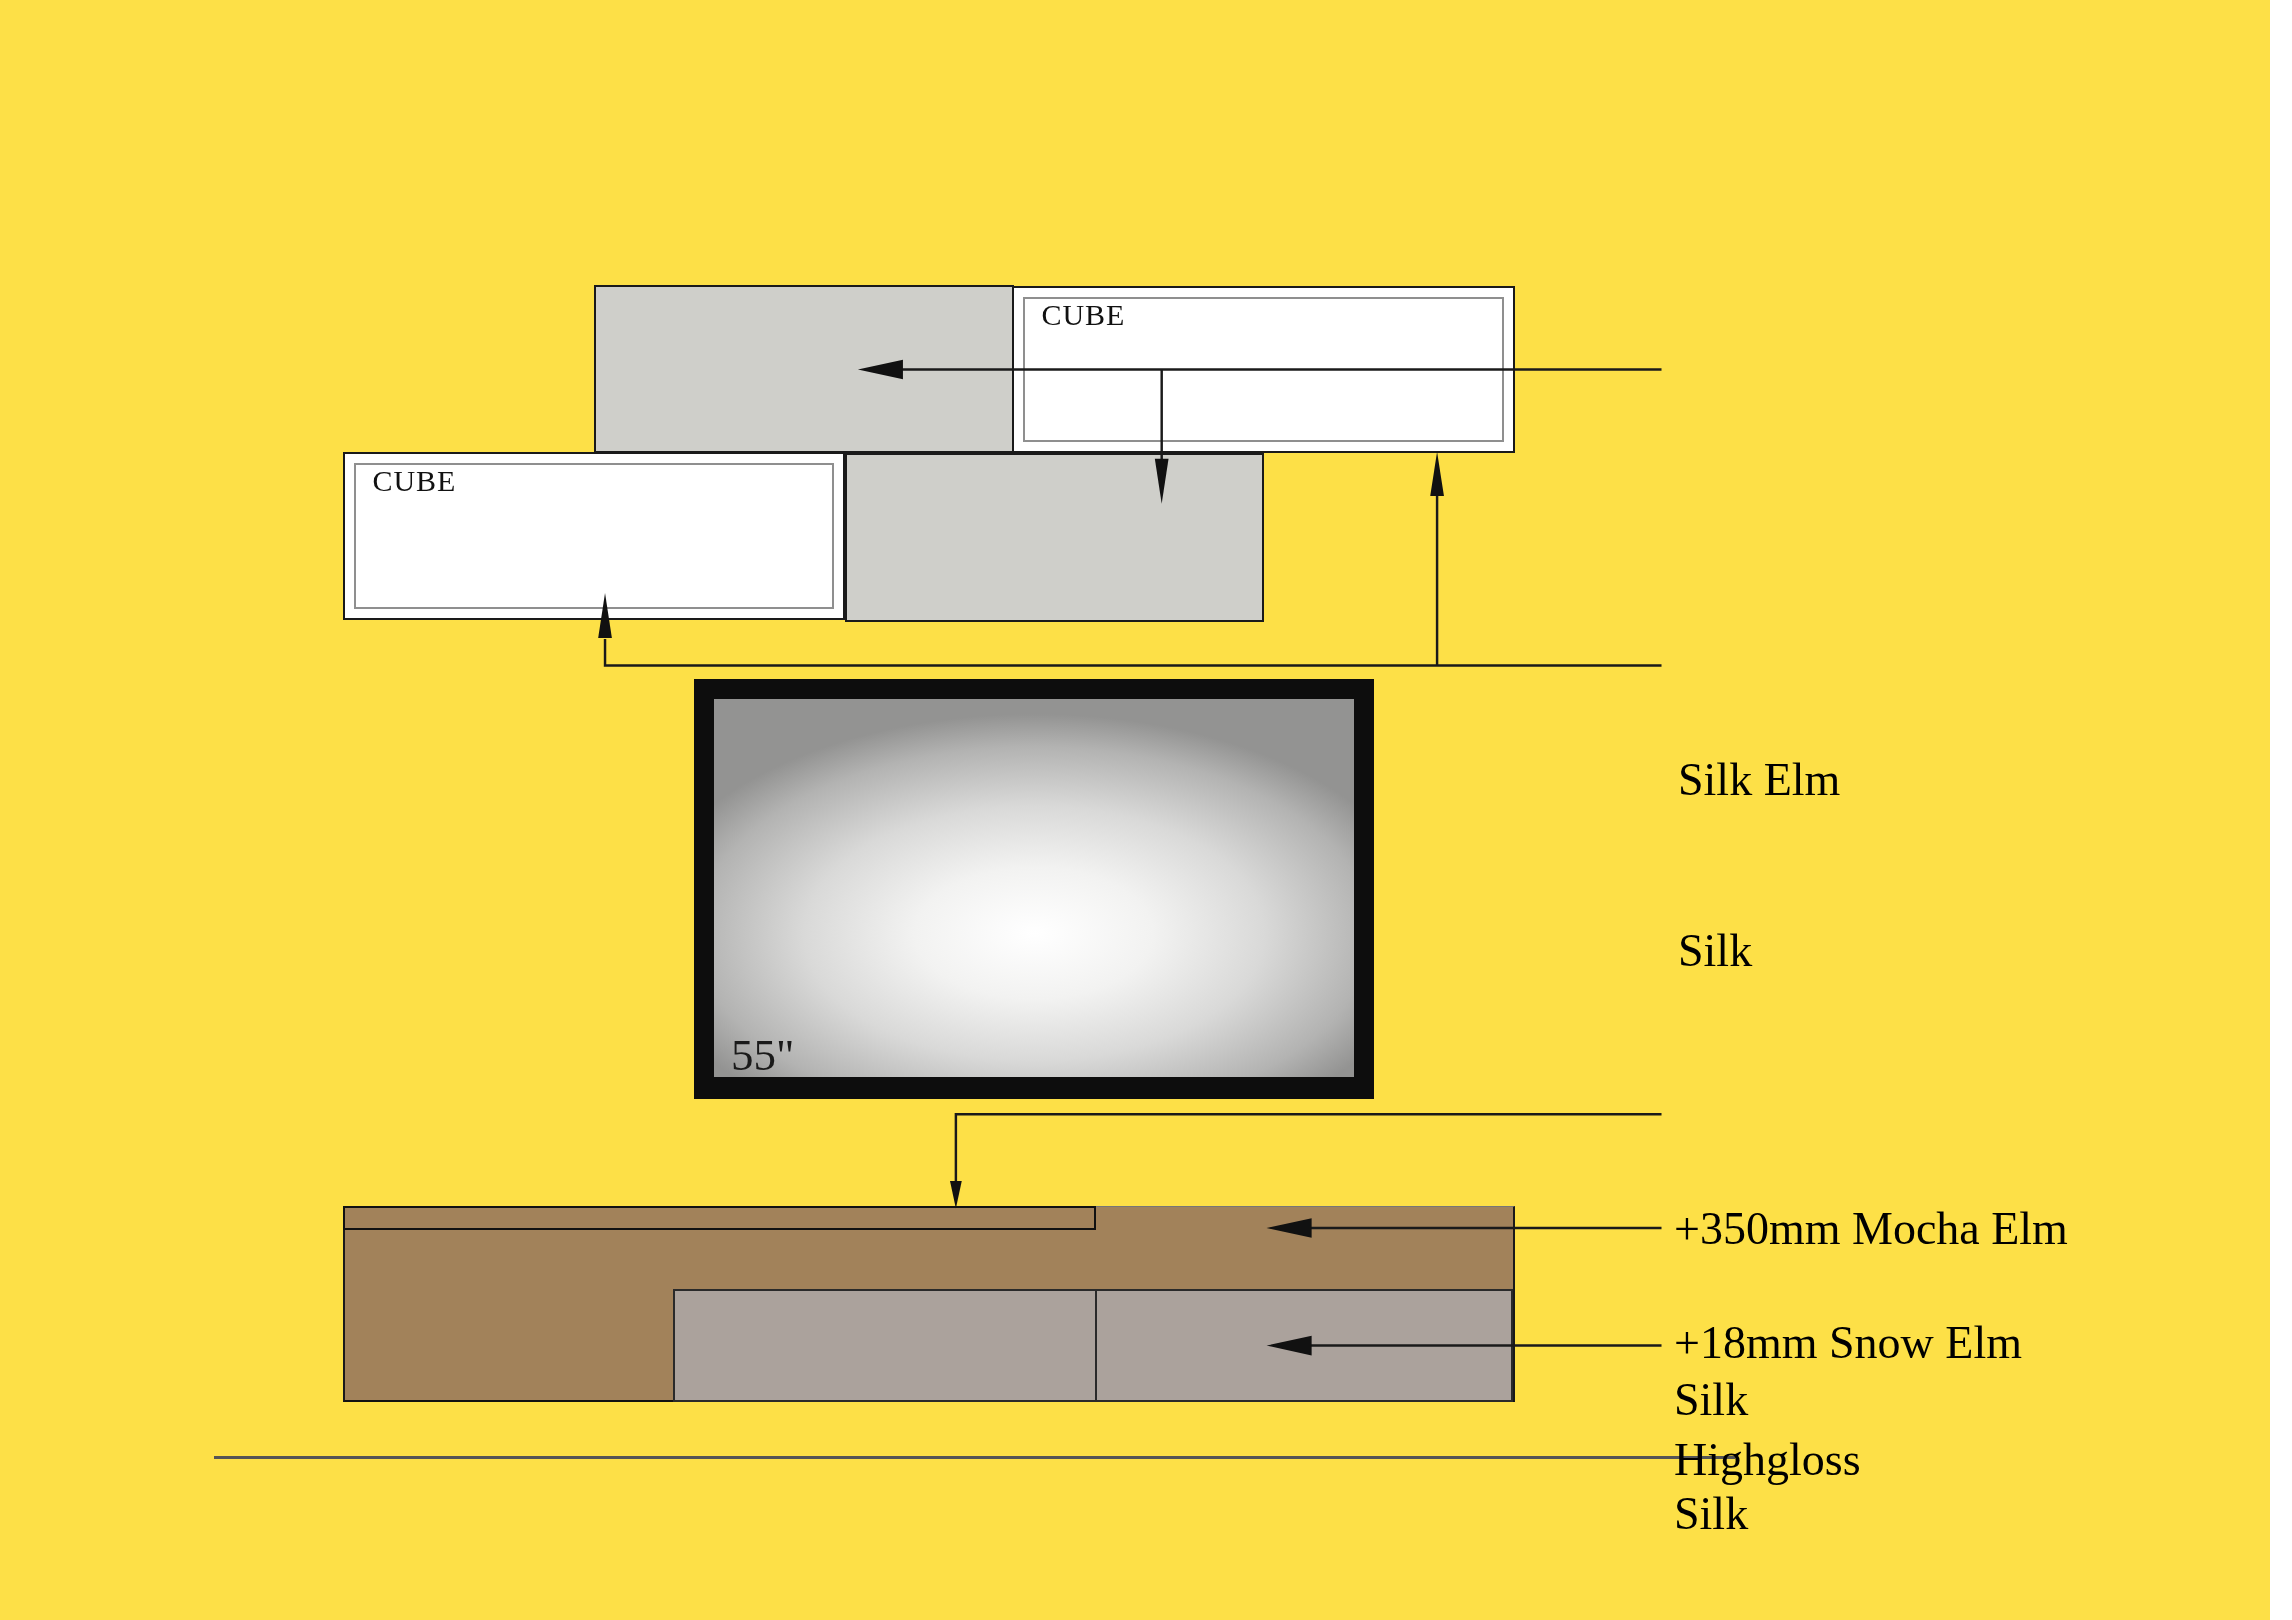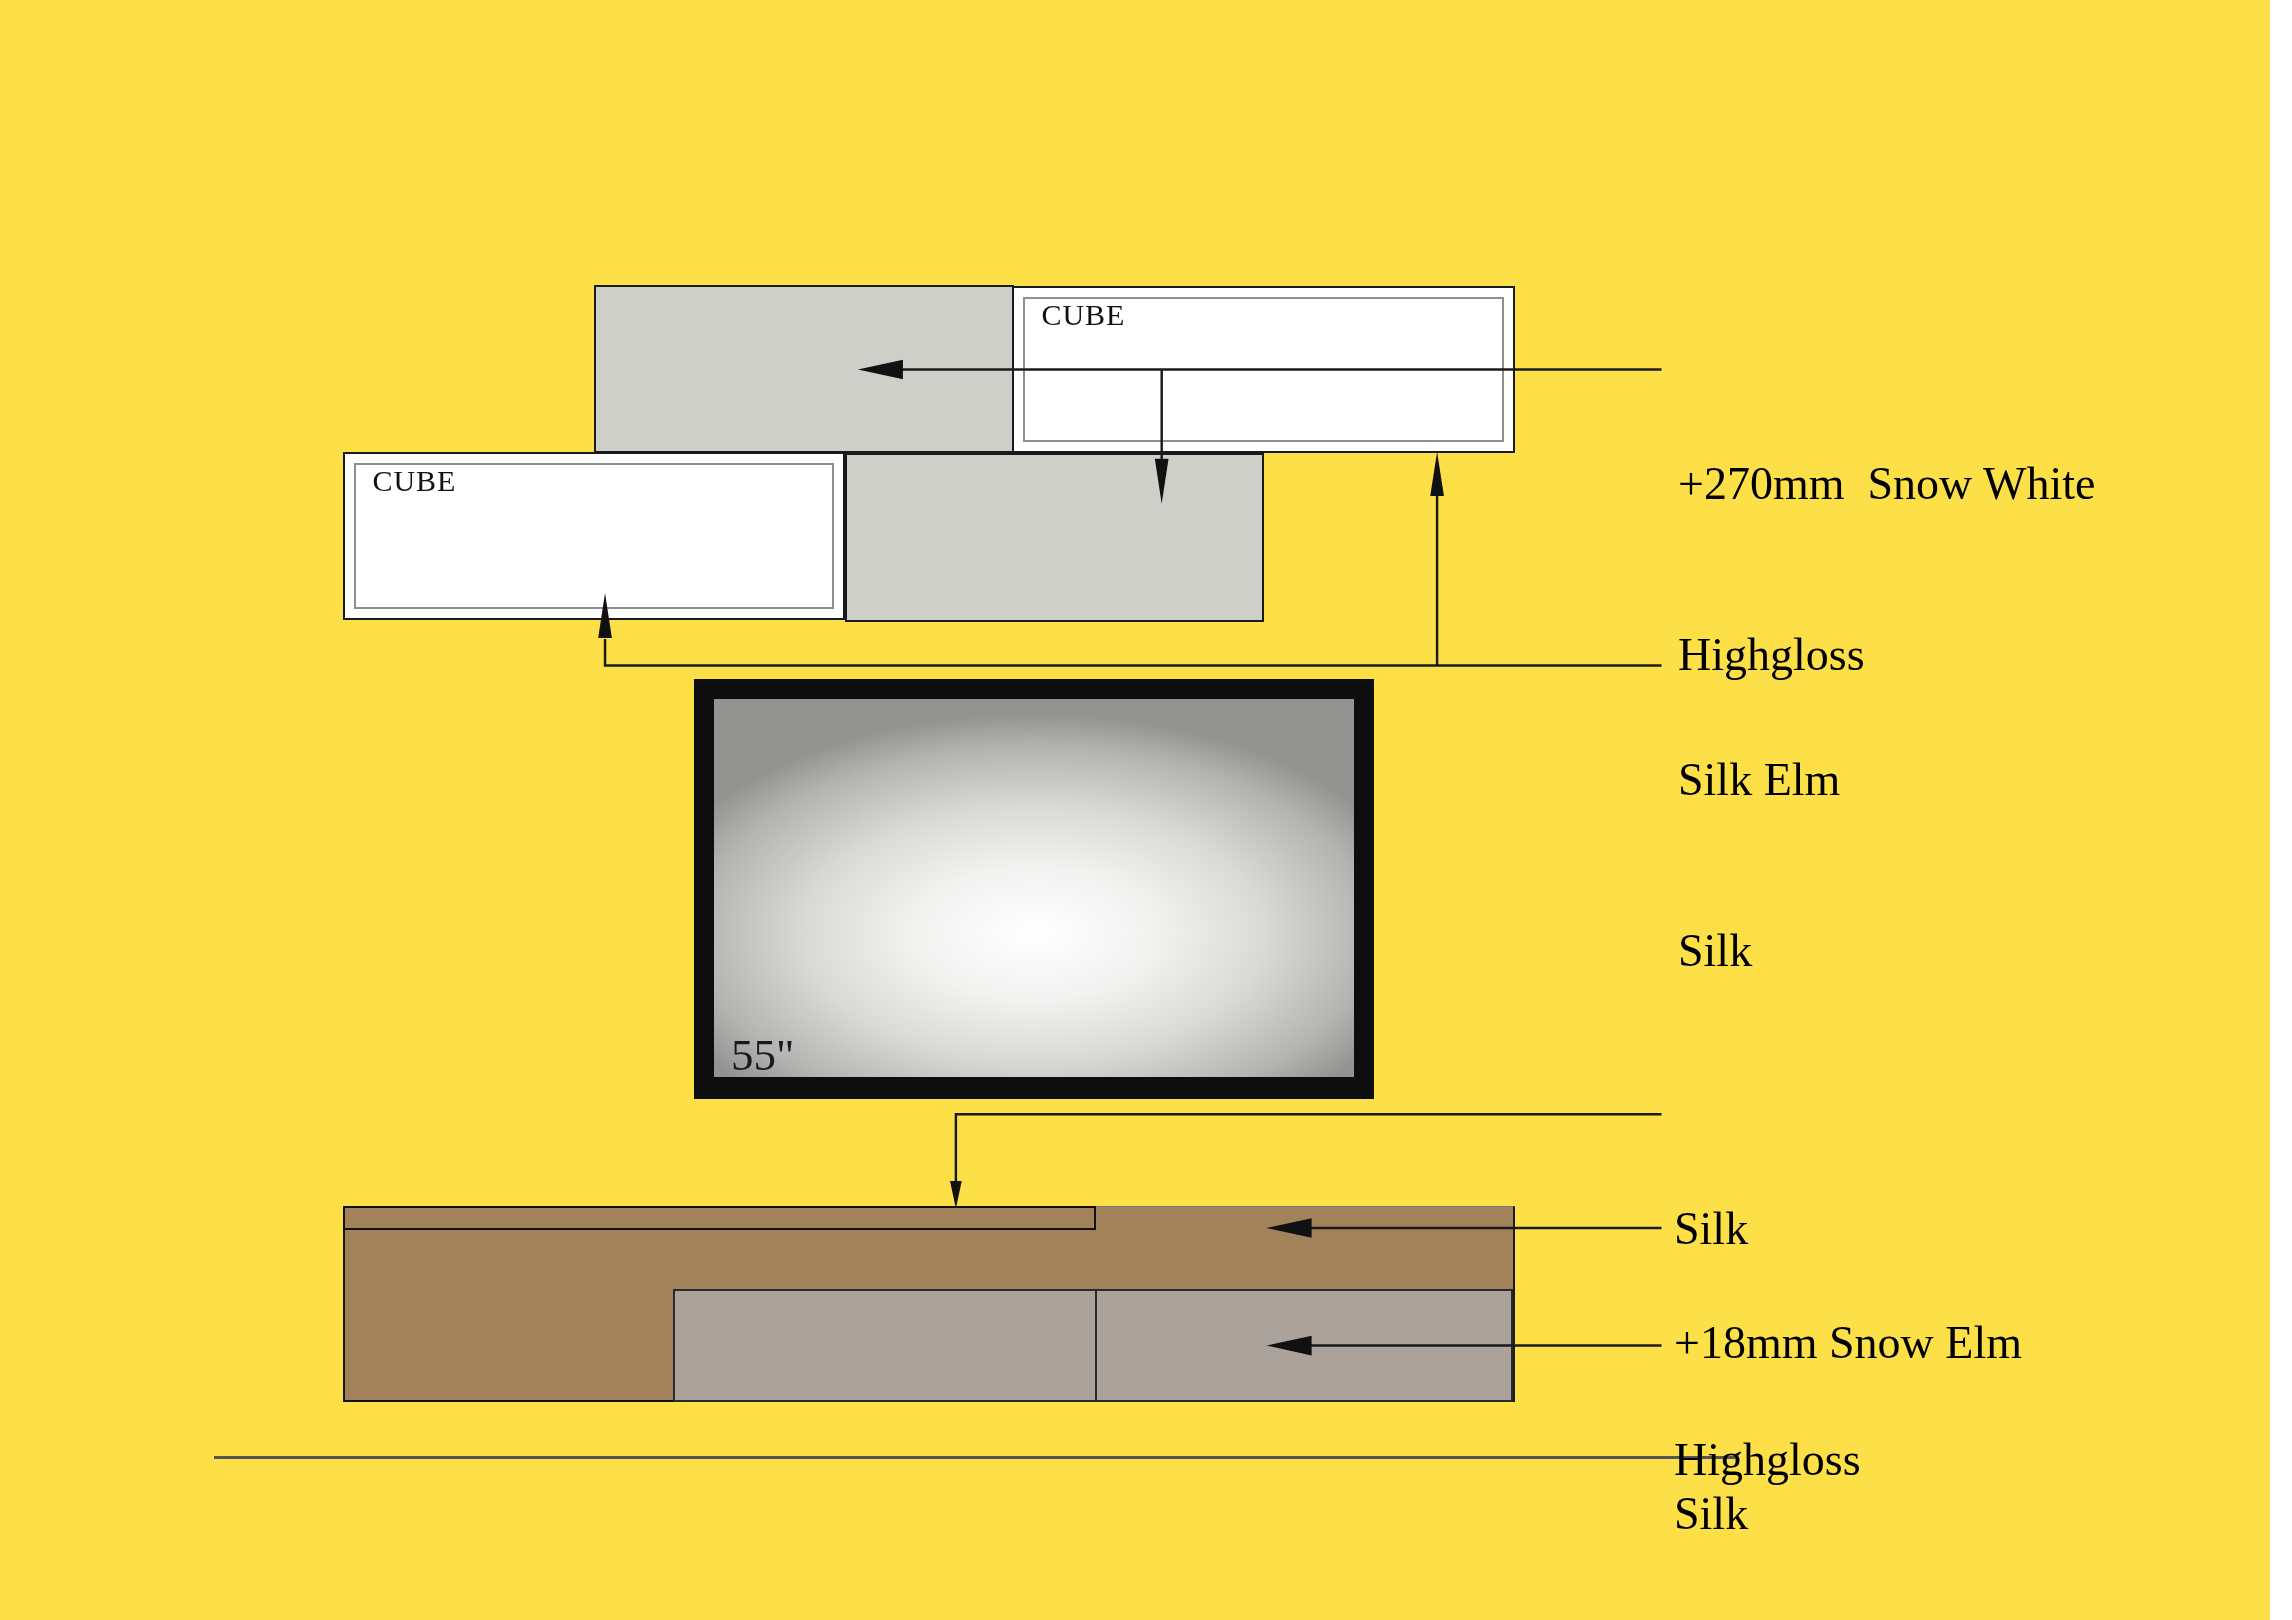--- a/index.html
+++ b/index.html
@@ -81,29 +81,26 @@
       <polygon points="875,377 921,367 921,387"></polygon>
       <polygon points="1185,514 1178,468 1192,468"></polygon>
       <polygon points="617,605 610,651 624,651"></polygon>
       <polygon points="1466,461 1459,506 1473,506"></polygon>
       <polygon points="975,1233 969,1205 981,1205"></polygon>
       <polygon points="1292,1253 1338,1243 1338,1263"></polygon>
       <polygon points="1292,1373 1338,1363 1338,1383"></polygon>
     </g>
   </svg>
 
-  <div class="lbl" style="left:1678px;top:341px;">
-    <div>+270mm  Snow White</div>
-    <div>Highgloss</div>
-  </div>
   <div class="lbl" style="left:1678px;top:637px;">
     <div>Silk Elm</div>
     <div>Silk</div>
   </div>
   <div class="lbl" style="left:1674px;top:1086px;">
+    <div>+350mm Mocha Elm</div>
     <div>Silk</div>
   </div>
   <div class="lbl" style="left:1674px;top:1200px;">
     <div>+18mm Snow Elm</div>
     <div>Silk</div>
   </div>
   <div class="lbl" style="left:1674px;top:1317px;">
     <div>Highgloss</div>
   </div>
 

